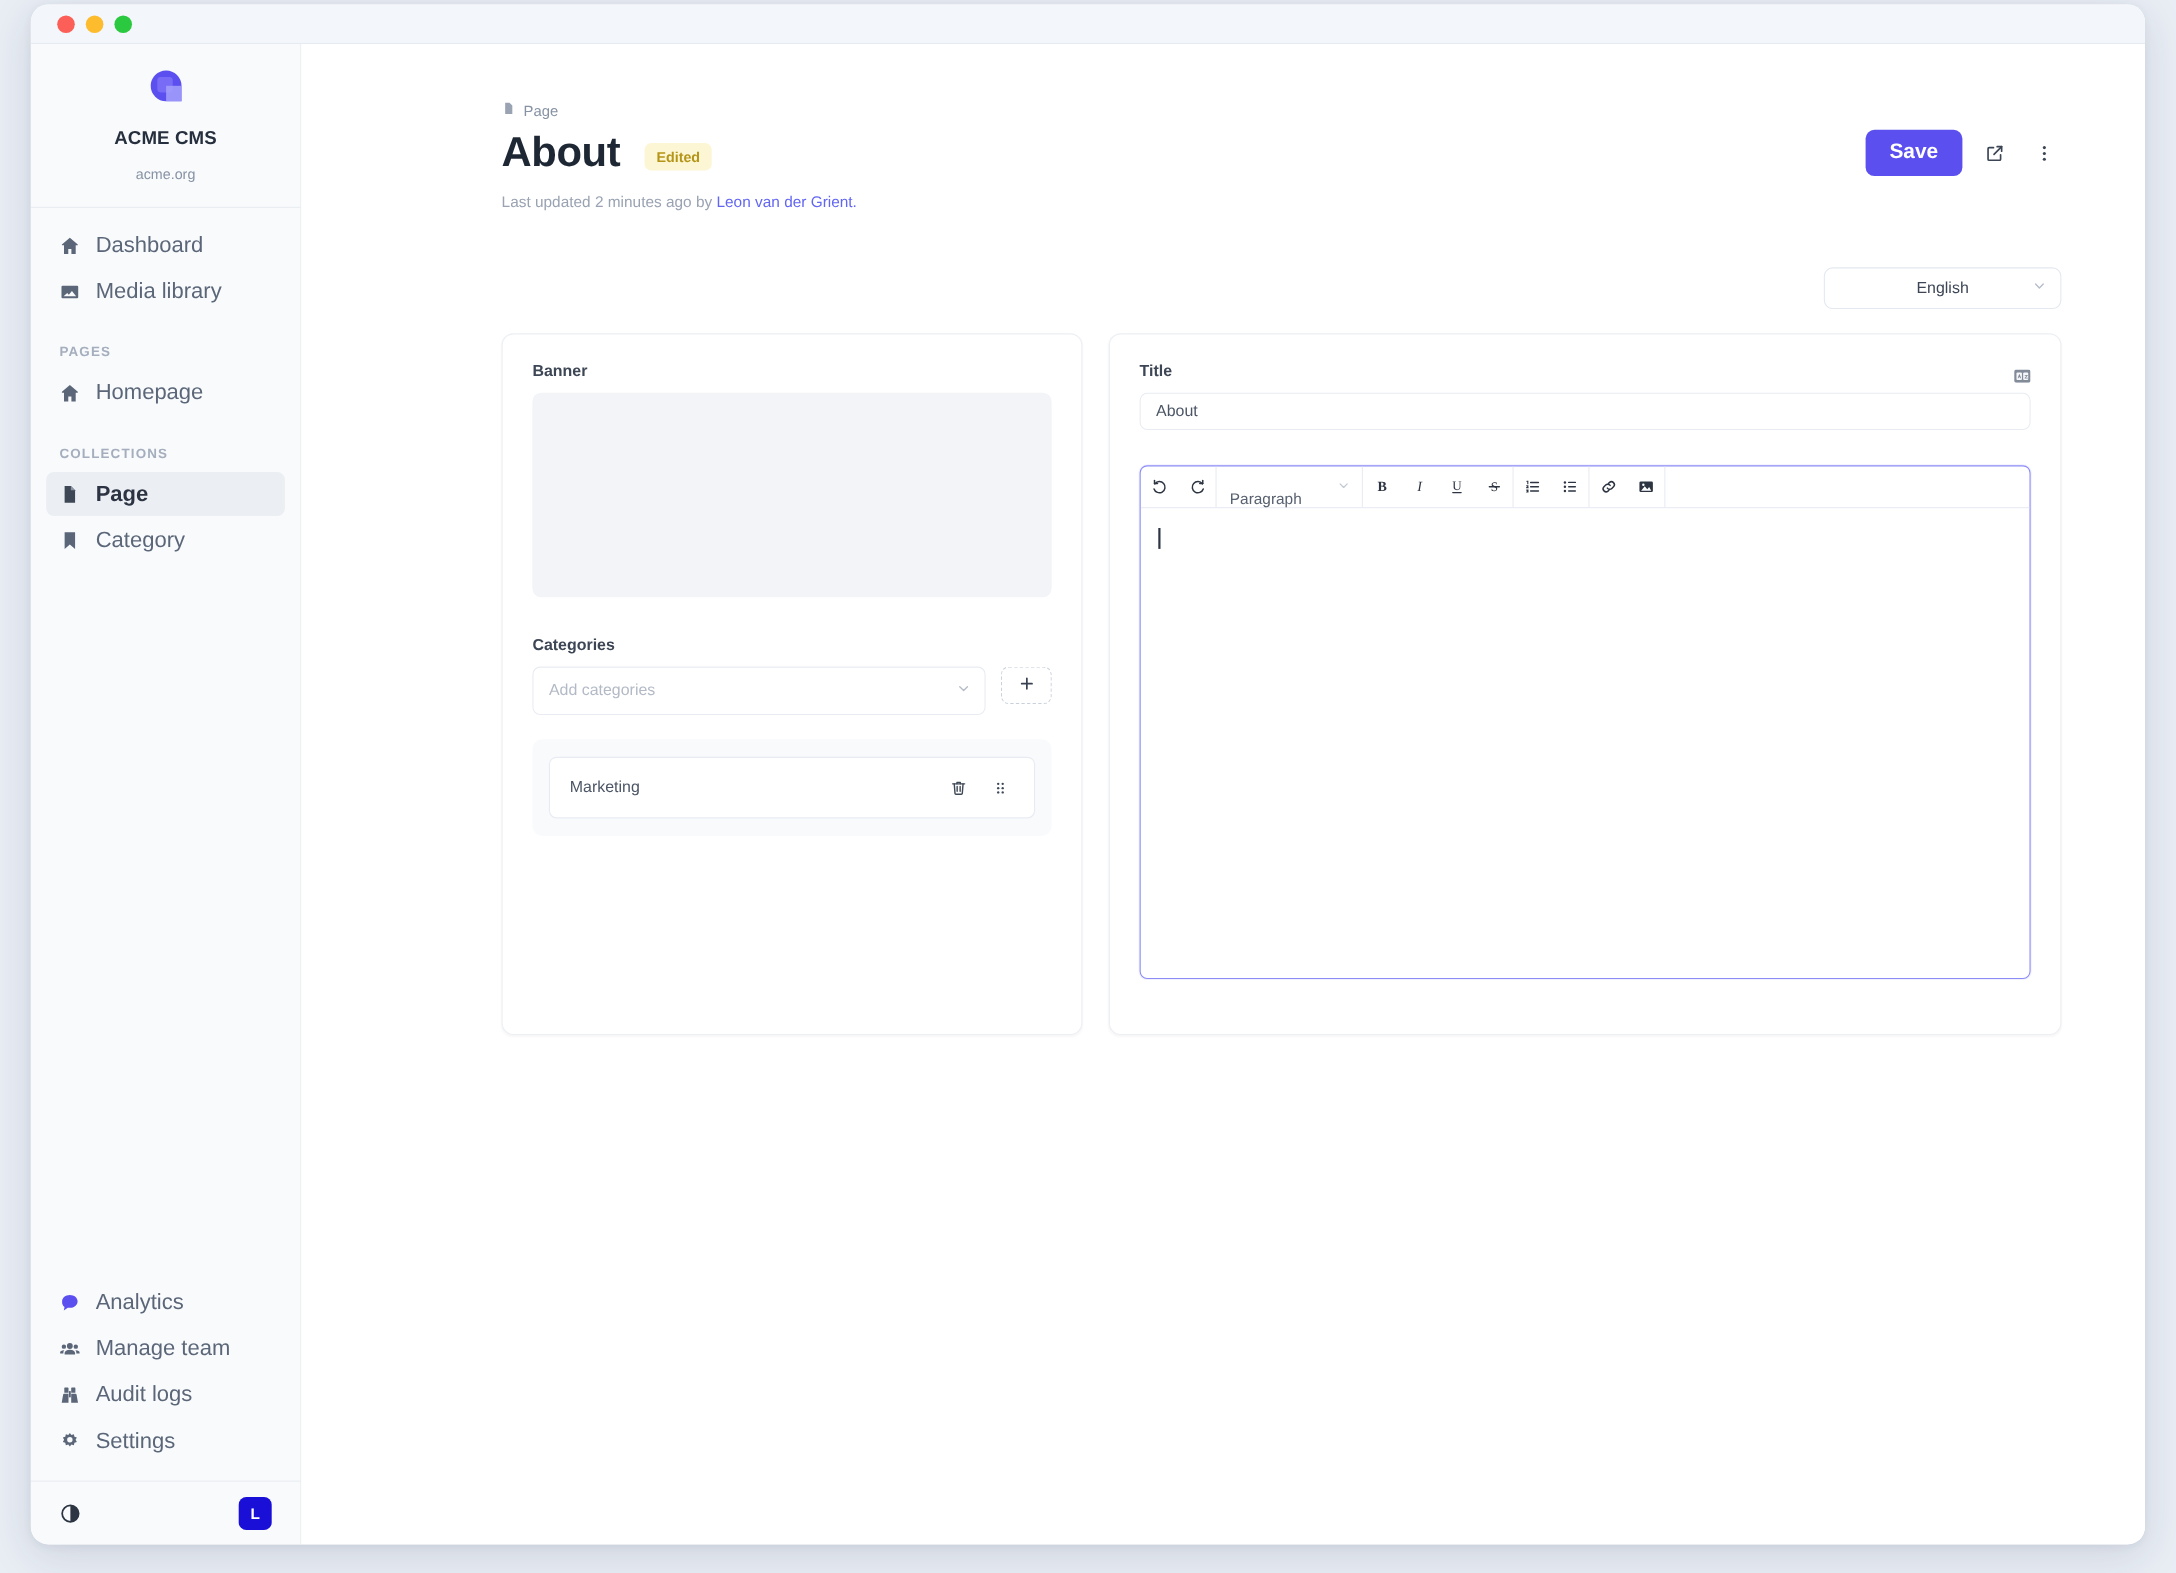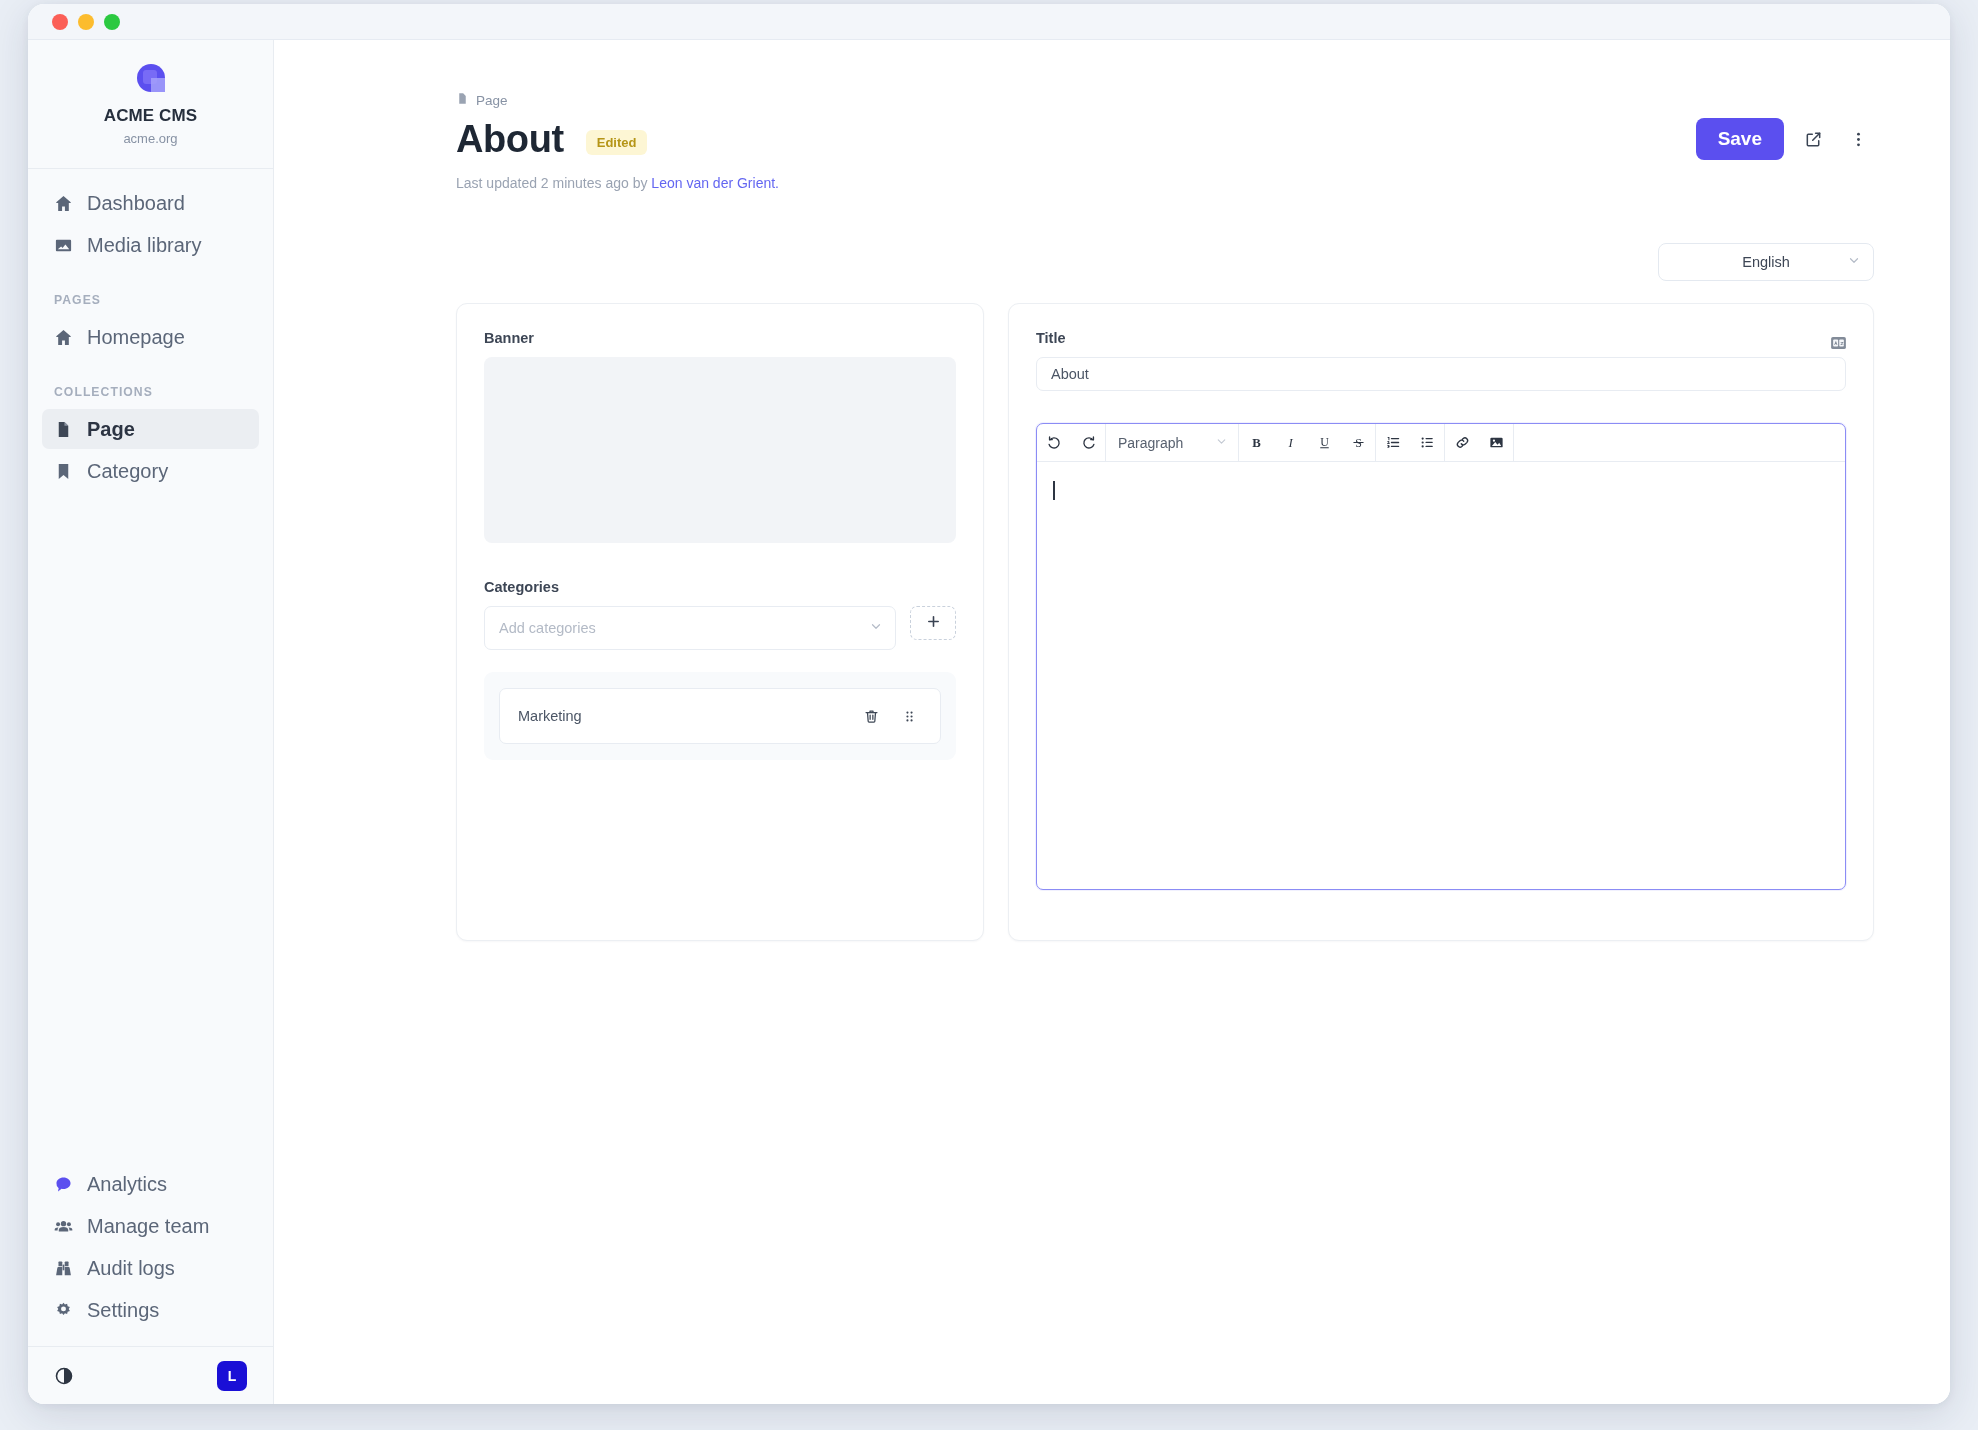--- a/index.html
+++ b/index.html
@@ -43,21 +43,21 @@
   
   .sidebar {
     width: 246px; flex: 0 0 246px;
     background: #f8fafc;
     border-right: 1px solid #e8ecf1;
     display: flex; flex-direction: column;
   }
   .brand {
     padding: 20px 0 22px;
     border-bottom: 1px solid #e8ecf1;
-    display: flex; flex-direction: column; align-items: center; gap: 2px;
+    display: flex; flex-direction: column; align-items: center; gap: 12px;
   }
   .brand-logo { width: 36px; height: 36px; margin-bottom: 8px; }
   .brand-name {
     font-size: 17px; font-weight: 700; color: #262f3d; letter-spacing: .1px;
   }
   .brand-domain { font-size: 13px; color: #8792a4; margin-top: 3px; }
 
   .nav { padding: 14px 14px 0; }
   .nav-item {
     height: 40px;
@@ -220,21 +220,21 @@
     border-bottom: 1px solid #e8ecf2;
   }
   .tb-group { display: flex; align-items: center; border-right: 1px solid #e8ecf2; }
   .tb-btn {
     width: 34px; height: 100%;
     display: flex; align-items: center; justify-content: center;
     background: none; border: none; cursor: pointer; color: #2d3542;
   }
   .tb-select {
     width: 132px; height: 100%;
-    display: flex; align-items: center;
+    display: flex; align-items: flex-end;
     padding: 0 12px; position: relative;
     font-size: 14px; color: #58616f; cursor: pointer;
   }
   .tb-select .chev { position: absolute; right: 10px; top: 50%; transform: translateY(-50%); }
   .editor-body {
     height: 427px; padding: 18px 16px;
     font-size: 15px; color: #2d3542;
     position: relative; cursor: text;
   }
   .caret {

